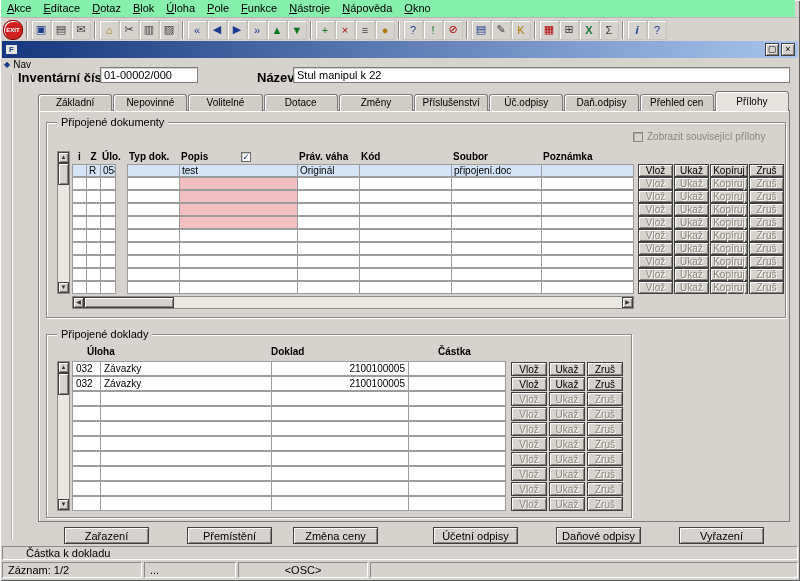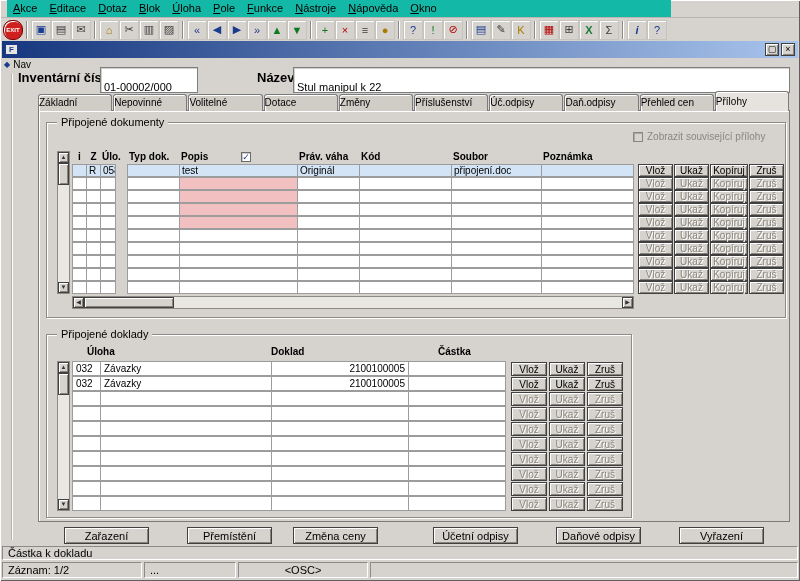--- a/index.html
+++ b/index.html
@@ -1,21 +1,21 @@
 <!DOCTYPE html>
 <html style="--selected-row: #d2e4f6; --required-cell: #f2c0c0; --focus-border: #cc0000; --titlebar-start: #16367e; --titlebar-end: #a8c4ec;"><head>
 <meta charset="utf-8">
 <style>
   *{margin:0;padding:0;box-sizing:border-box}
   html,body{width:800px;height:581px;overflow:hidden}
   body{font-family:"Liberation Sans","DejaVu Sans",sans-serif;font-size:11px;background:#d6d3ce;color:#000;position:relative}
   .root{position:absolute;inset:0;background:#d6d3ce;box-shadow:inset 1px 1px 0 #fff,inset -1px -1px 0 #5f5f5f}
 
   
-  .menu{position:absolute;left:7px;top:0;width:664px;height:17px;display:flex;background:#14b8a6}
+  .menu{position:absolute;left:1px;top:0;width:794px;height:17px;display:flex;background:#86efac}
   .mi{padding:1px 6px;line-height:15px;white-space:nowrap}
   .mi::first-letter{text-decoration:underline}
 
   
   .toolbar{position:absolute;left:1px;top:17px;width:798px;height:24px;display:flex;align-items:center;padding-left:2px;border-top:1px solid #b9b6b0}
   .ti{width:20px;height:20px;margin:1px 0;display:flex;align-items:center;justify-content:center;font-size:11px;background:#d6d3ce;border:1px solid #c7c4be;box-shadow:inset 1px 1px 0 #fff;cursor:default;flex:0 0 auto}
   .ic-exit{background:#cf1f1f;color:#fff;font-size:6px;font-weight:bold;border-radius:9px;border:1px solid #7a0000}
   .ic-blue{color:#1a3c8f}.ic-dark{color:#3d3d3d}.ic-green{color:#0a7a1e}.ic-red{color:#b00000}
   .ic-gold{color:#a97b00}.ic-excel{color:#1a7a3a;font-weight:bold}.ic-info{color:#1a3c8f;font-weight:bold;font-style:italic}
   .tsep{width:2px;height:18px;margin:0 3px;border-left:1px solid #8e8b86;border-right:1px solid #fff;flex:0 0 auto}
@@ -26,25 +26,25 @@
   .ttext{font-size:11px;line-height:17px;white-space:nowrap;overflow:hidden}
   .tbtns{margin-left:auto;display:flex;gap:2px;padding-right:3px}
   .tb{width:14px;height:13px;background:#d6d3ce;border:1px solid #404040;box-shadow:inset 1px 1px 0 #fff,inset -1px -1px 0 #87837c;color:#000;font-size:9px;line-height:11px;text-align:center;cursor:default}
 
   
   .nav{position:absolute;left:4px;top:59px;font-size:10px;display:flex;align-items:center;gap:3px}
   .navdi{color:#1a3c8f;font-size:8px}
   .splitter{position:absolute;left:11px;top:74px;width:2px;height:466px;border-left:1px solid #b5b2ac;border-right:1px solid #fff}
 
   .lbl{position:absolute;font-weight:bold;font-size:13px;white-space:nowrap}
-  .fld{position:absolute;background:#fff;border:1px solid #7e7e7e;box-shadow:inset 1px 1px 0 rgba(0,0,0,.18);font-size:11px;line-height:14px;padding:12px 3px;white-space:nowrap;overflow:hidden}
+  .fld{position:absolute;background:#fff;border:1px solid #7e7e7e;box-shadow:inset 1px 1px 0 rgba(0,0,0,.18);font-size:11px;line-height:14px;padding:0 3px;white-space:nowrap;overflow:hidden}
 
   
   .tabs{position:absolute;left:38px;top:91px;width:752px;height:20px;display:flex;align-items:flex-end;z-index:2}
-  .tab{flex:1;height:17px;background:#d0cdc7;border:1px solid #7b7b7b;border-bottom:none;border-radius:3px 3px 0 0;box-shadow:inset 1px 1px 0 #fff;font-size:10px;text-align:left;line-height:16px;margin-right:1px;overflow:hidden;white-space:nowrap;cursor:default}
+  .tab{flex:1;height:17px;background:#d0cdc7;border:1px solid #7b7b7b;border-bottom:none;border-radius:3px 3px 0 0;box-shadow:inset 1px 1px 0 #fff;font-size:10px;text-align:center;line-height:16px;margin-right:1px;overflow:hidden;white-space:nowrap;cursor:default}
   .tab.active{height:20px;background:#e6e3de;line-height:19px}
 
   .panel{position:absolute;left:38px;top:110px;width:752px;height:412px;background:#d6d3ce;border:1px solid #7b7b7b;box-shadow:inset 1px 1px 0 #fff;z-index:1}
 
   .group{position:absolute;border:1px solid #8e8b86;box-shadow:inset 1px 1px 0 #fff,1px 1px 0 #fff}
   .gtitle{position:absolute;top:-7px;left:10px;background:#d6d3ce;padding:0 4px;font-size:11px;line-height:13px;white-space:nowrap}
 
   .hd{position:absolute;top:28px;height:13px;font-weight:bold;font-size:10px;line-height:12px;padding:0 2px;white-space:nowrap}
   .cell{position:absolute;top:0;height:13px;background:#fff;border:1px solid #9c9c9c;font-size:10px;line-height:11px;padding:0 2px;overflow:hidden;white-space:nowrap}
   .sel{background:var(--selected-row,#d2e4f6)}
@@ -77,21 +77,21 @@
 
   .vscroll{position:absolute;width:13px;background:#e9e7e2;border:1px solid #8e8b86}
   .hscroll{position:absolute;height:13px;background:#e9e7e2;border:1px solid #8e8b86}
   .sb{position:absolute;background:#d6d3ce;border:1px solid #404040;box-shadow:inset 1px 1px 0 #fff,inset -1px -1px 0 #87837c;font-size:6px;color:#333;text-align:center;line-height:9px;cursor:default}
   .sbv{left:0;width:11px;height:11px}.sbh{top:0;width:11px;height:11px}
   .thumbv{position:absolute;left:0;top:11px;width:11px;height:22px;background:#d6d3ce;border:1px solid #404040;box-shadow:inset 1px 1px 0 #fff,inset -1px -1px 0 #87837c}
   .thumbh{position:absolute;top:0;left:11px;width:90px;height:11px;background:#d6d3ce;border:1px solid #404040;box-shadow:inset 1px 1px 0 #fff,inset -1px -1px 0 #87837c}
 
   .act{position:absolute;top:527px;width:85px;height:17px;font-size:11px;line-height:14px}
 
-  .status1{position:absolute;left:2px;top:546px;width:796px;height:14px;border:1px solid;border-color:#8a8a8a #fff #fff #8a8a8a;font-size:11px;line-height:12px;padding:0 5px}
+  .status1{position:absolute;left:2px;top:546px;width:796px;height:14px;border:1px solid;border-color:#8a8a8a #fff #fff #8a8a8a;font-size:11px;line-height:12px;padding:0 23px}
   .sseg{position:absolute;top:562px;height:16px;border:1px solid;border-color:#8a8a8a #fff #fff #8a8a8a;font-size:11px;line-height:14px;padding:0 5px;white-space:nowrap}
 </style>
 </head>
 <body>
 
 <div class="root">
 
   <div class="menu">
     <span class="mi">Akce</span>
     <span class="mi">Editace</span>

